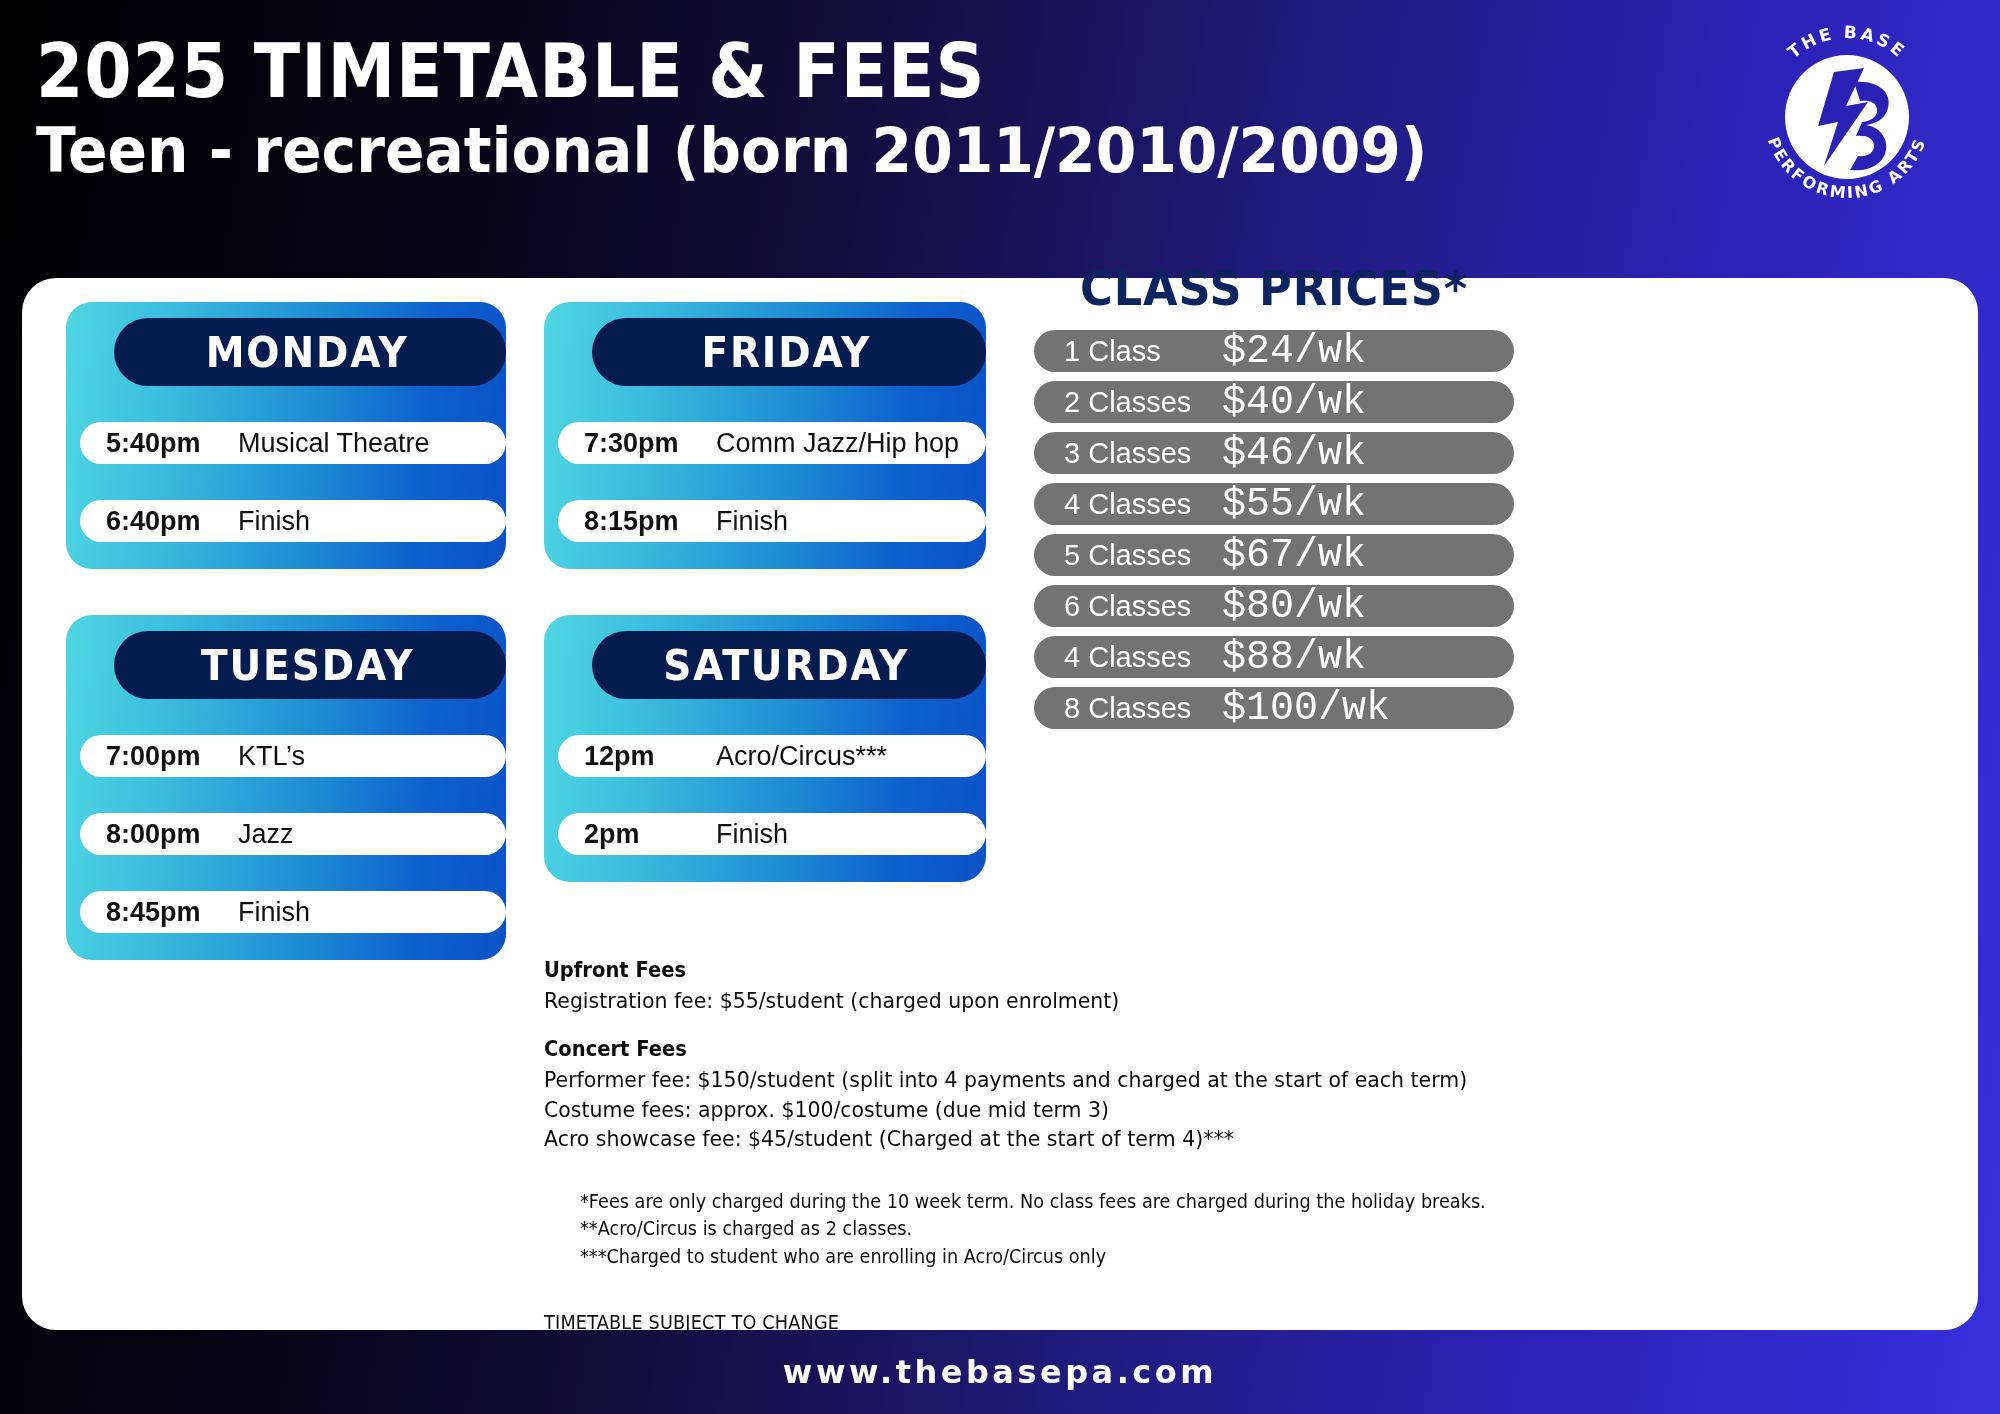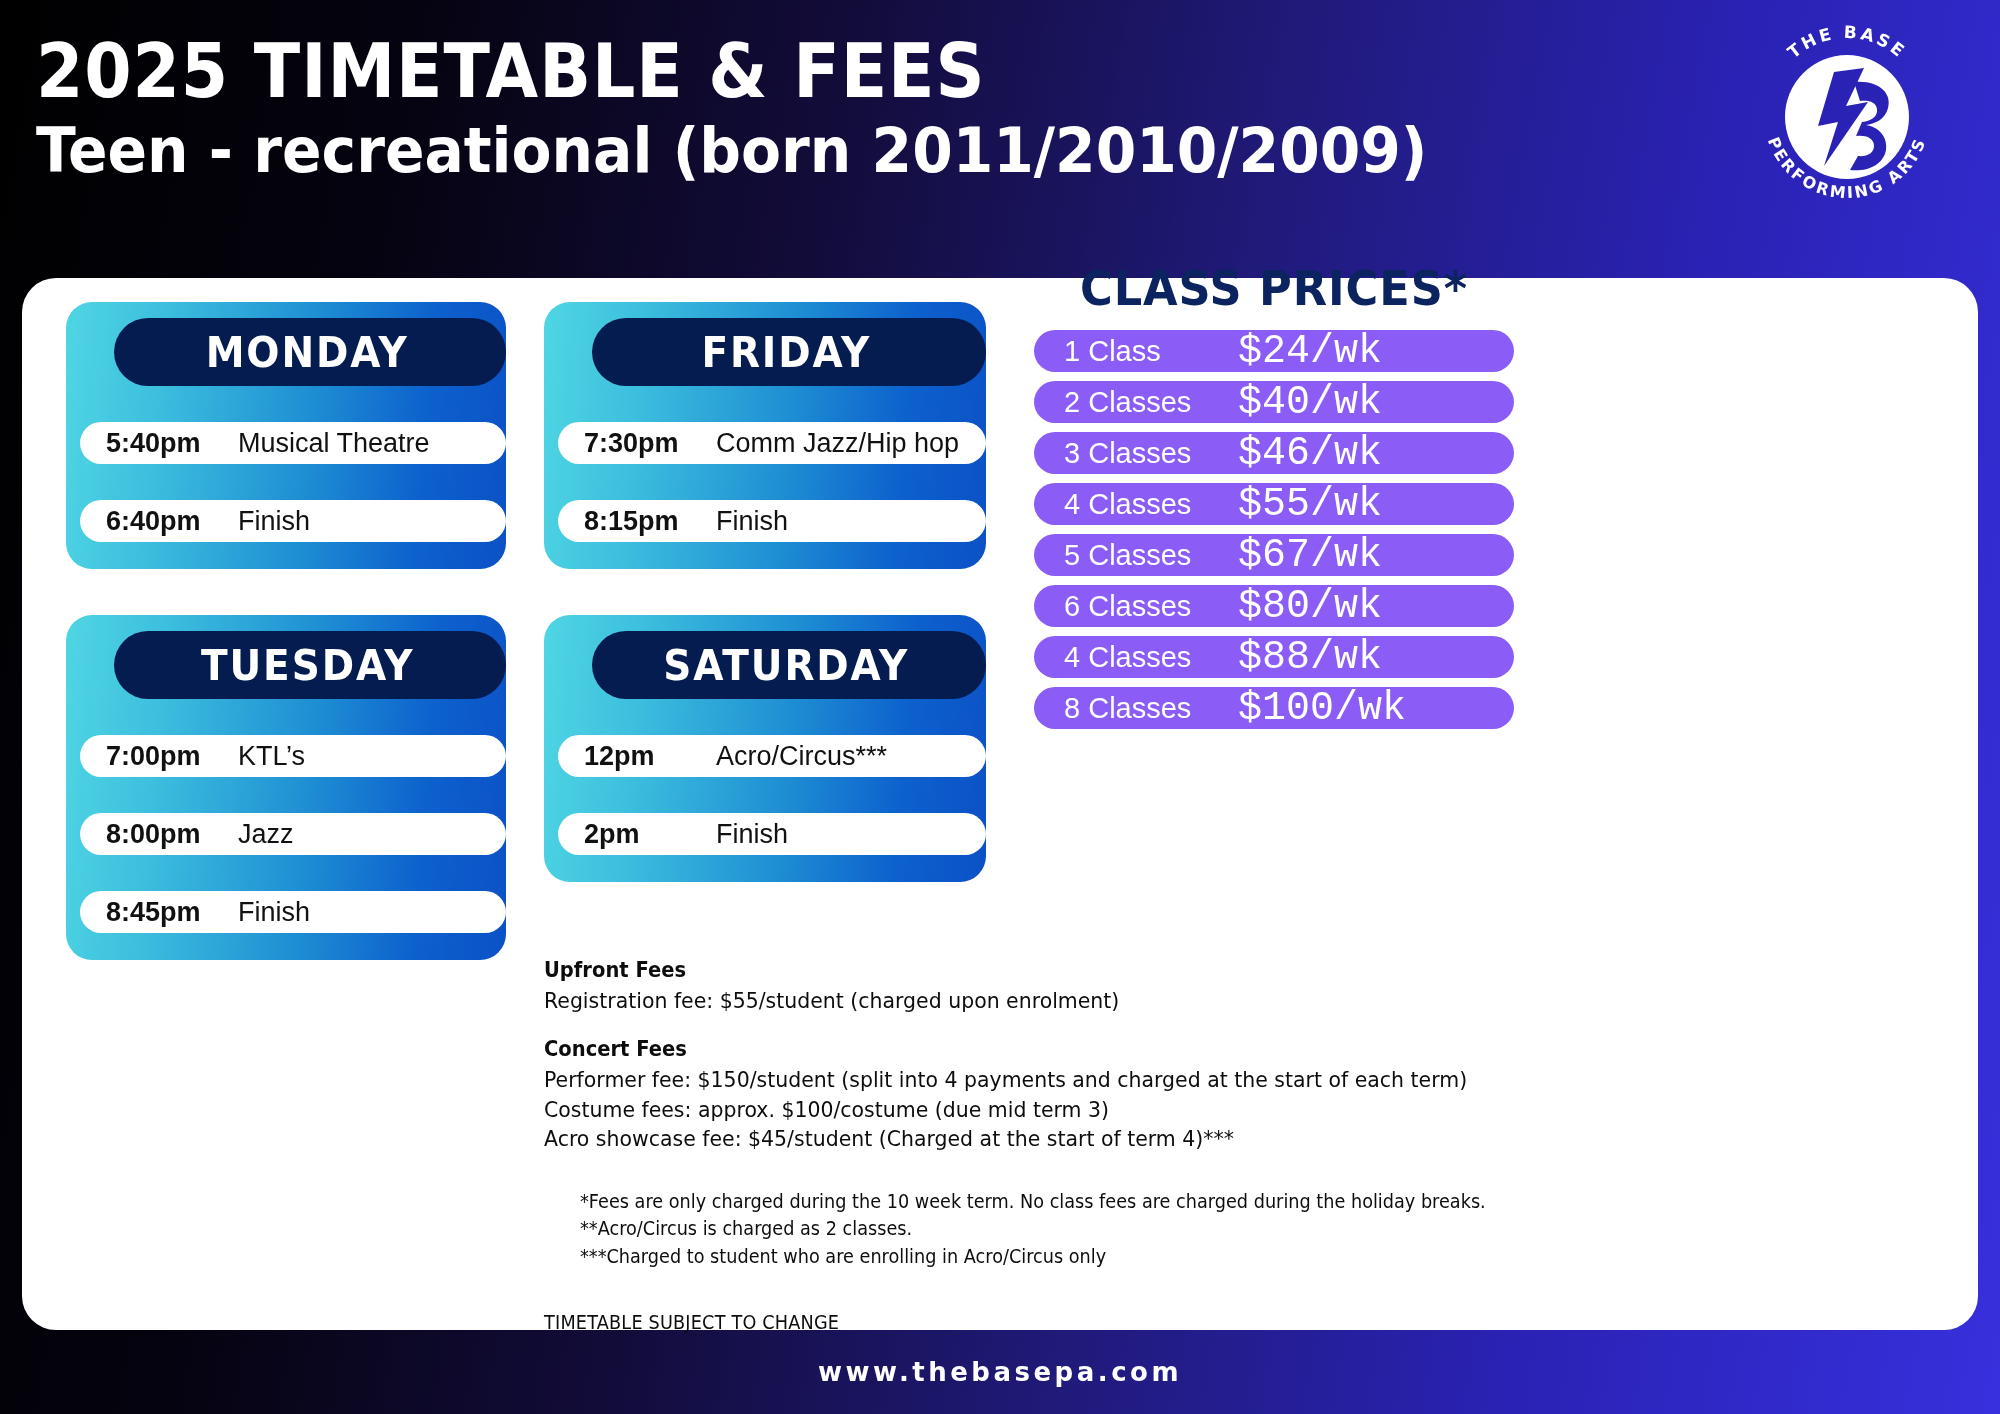--- a/index.html
+++ b/index.html
@@ -153,28 +153,27 @@
     font-size: 48px;
     color: #0b2460;
     letter-spacing: 1px;
     text-align: center;
     transform: scaleX(0.93);
     margin-bottom: 14px;
     white-space: nowrap;
   }
 
   .price-row {
-    background: #8b5cf6;
+    background: #737373;
     border-radius: 24px;
     height: 42px;
     margin-bottom: 9px;
     display: flex;
     align-items: center;
     padding-left: 30px;
-    gap: 16px;
   }
 
   .price-qty {
     font-family: "Liberation Sans", sans-serif;
     font-weight: 400;
     font-size: 29px;
     color: #ffffff;
     width: 158px;
     flex: none;
   }
@@ -247,21 +246,21 @@
     width: 2000px;
     height: 84px;
     display: flex;
     align-items: center;
     justify-content: center;
   }
 
   .footer-url {
     font-family: "DejaVu Sans", sans-serif;
     font-weight: 700;
-    font-size: 26px;
+    font-size: 32px;
     color: #ffffff;
     letter-spacing: 3.5px;
   }
 </style>
 </head>
 <body>
 
 <div class="header">
 
   <div class="title-block">

